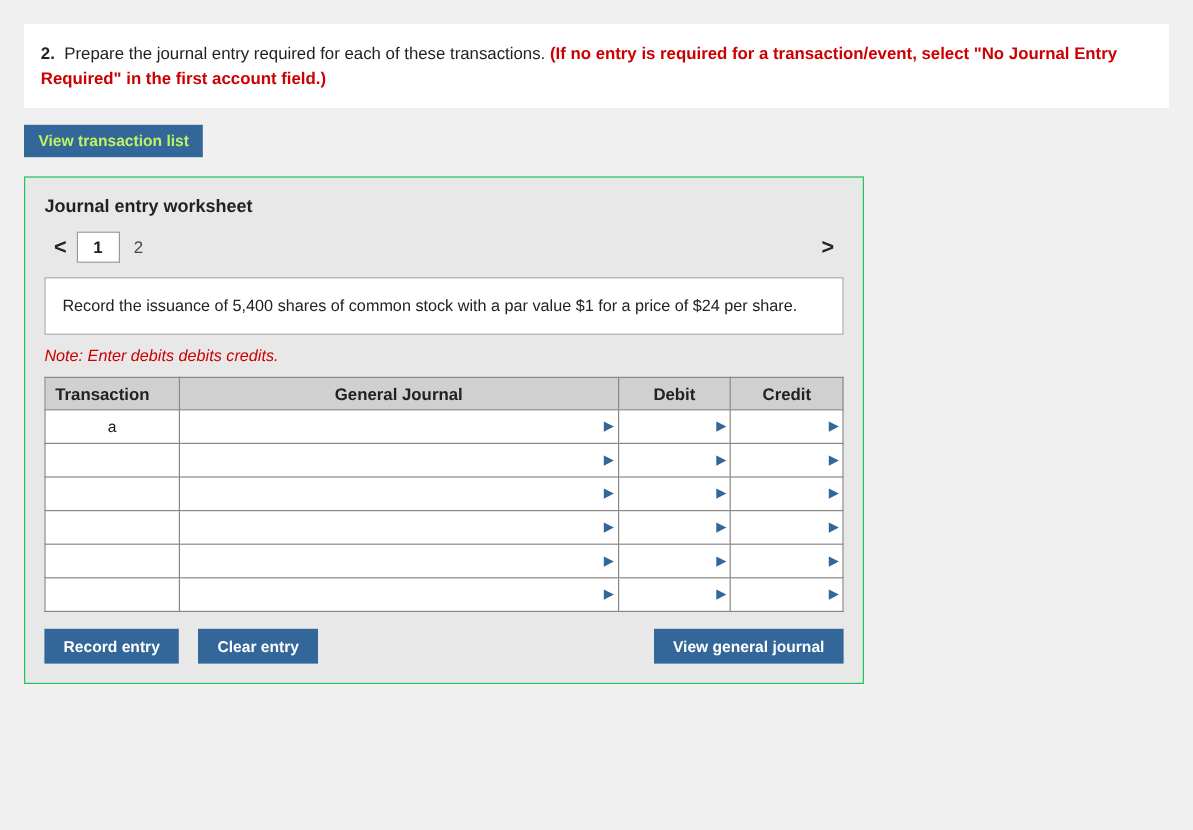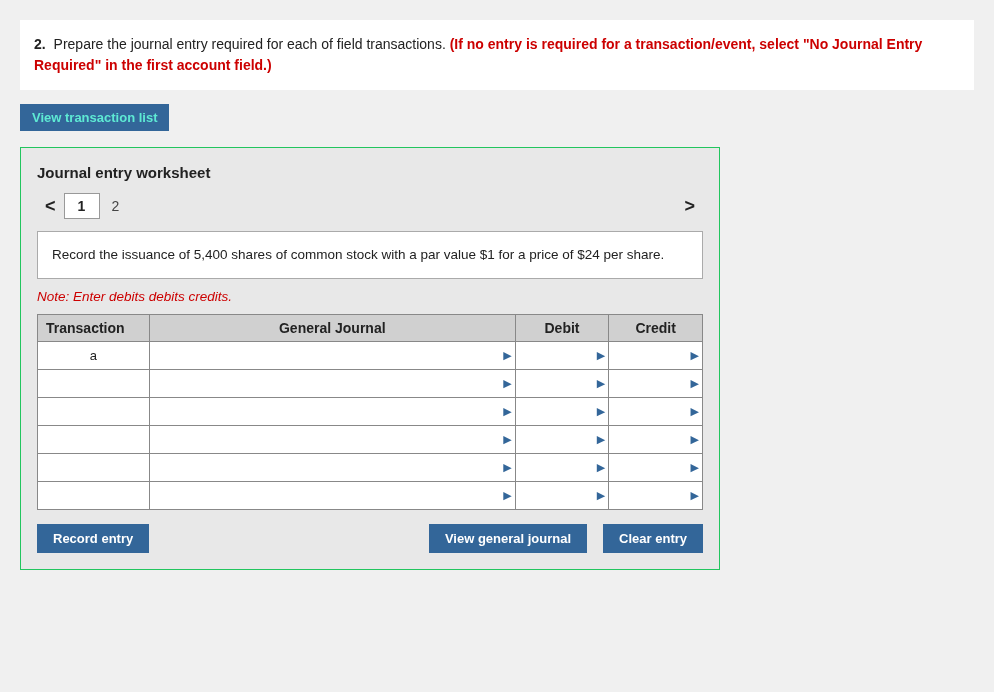--- a/index.html
+++ b/index.html
@@ -19,21 +19,21 @@
     .instruction-text {
       line-height: 1.5;
     }
     .instruction-text .bold-red {
       color: #c00;
       font-weight: bold;
     }
     .view-transaction-btn {
       display: inline-block;
       background: #336699;
-      color: #5eead4;
+      color: #bef264;
       font-weight: bold;
       font-size: 13px;
       padding: 6px 12px;
       border: none;
       cursor: pointer;
       margin-bottom: 16px;
     }
     .worksheet-card {
       background: #e8e8e8;
       border: 1px solid #22c55e;
@@ -155,21 +155,21 @@
     }
   </style>
 </head>
 <body>
 
 
 
 <div class="instruction-block">
   <div class="instruction-text">
     <span class="number-label">2.</span>
-    <span>Prepare the journal entry required for each of field transactions.</span>
+    <span>Prepare the journal entry required for each of these transactions.</span>
     <span class="bold-red">(If no entry is required for a transaction/event, select "No Journal Entry Required" in the first account field.)</span>
   </div>
 </div>
 
 <button class="view-transaction-btn">View transaction list</button>
 
 <div class="worksheet-card">
   <div class="worksheet-title">Journal entry worksheet</div>
 
   <div class="nav-row">
@@ -263,19 +263,19 @@
           </td>
           <td class="credit-col" style="position: relative;">
             <span class="dropdown-arrow" style="color: rgb(51, 102, 153);">▶</span>
           </td>
         </tr>
       </tbody>
   </table>
 
   <div class="btn-row">
     <button class="btn-blue">Record entry</button>
+    <button class="btn-blue">Clear entry</button>
     <button class="btn-blue" style="margin-left:auto;">View general journal</button>
-    <button class="btn-blue">Clear entry</button>
   </div>
 </div>
 
 
 
 
 </body></html>

